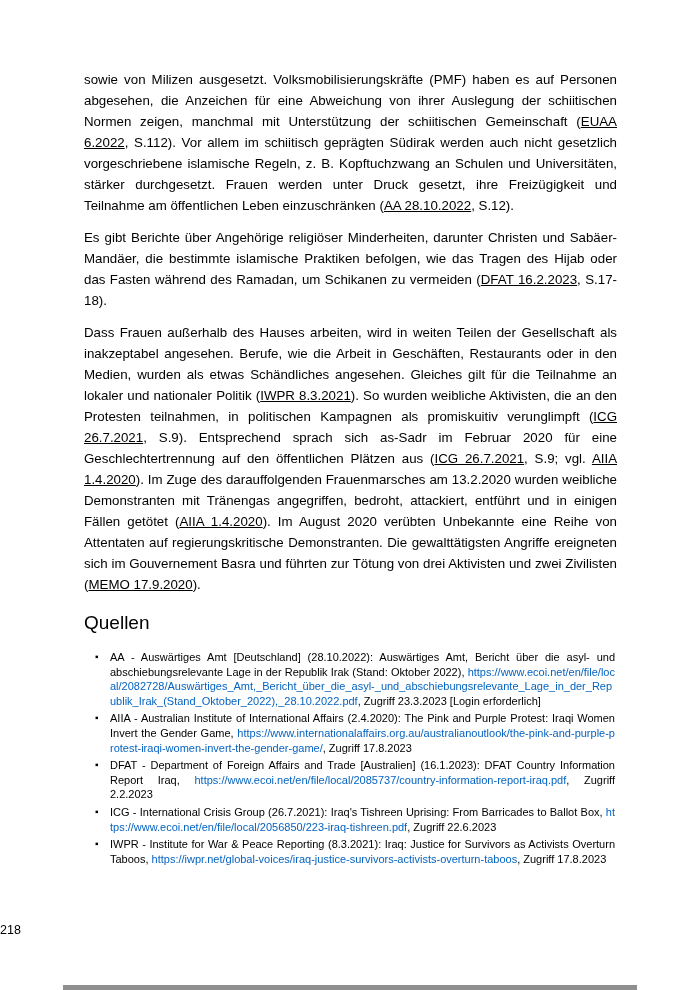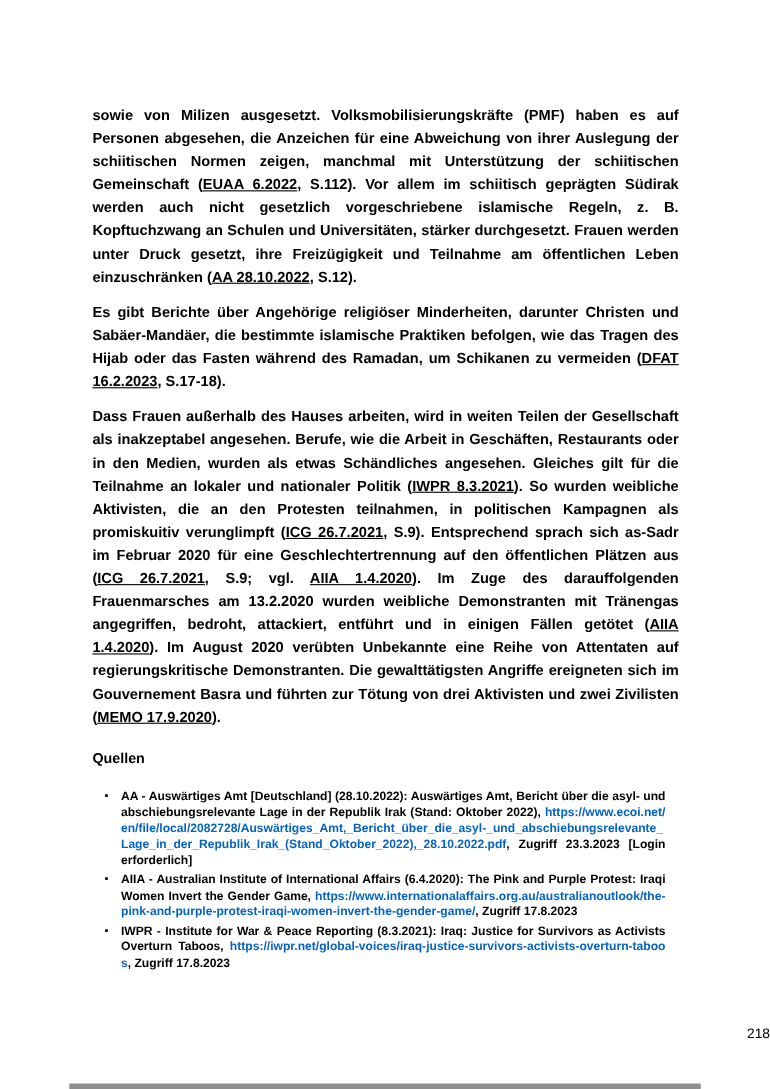--- a/index.html
+++ b/index.html
@@ -12,38 +12,37 @@
     width: 700px;
     height: 990px;
     margin: 0 auto;
     background: #ffffff;
     font-family: "Liberation Sans", sans-serif;
     color: #000000;
     overflow: hidden;
   }
   .content {
     position: absolute;
-    top: 94px;
+    top: 69px;
     left: 84px;
     width: 533px;
-    font-weight: bold;
   }
   .body-para {
     margin: 0 0 11px 0;
     font-size: 13.3px;
     line-height: 21px;
     text-align: justify;
   }
   .sources-heading {
     margin: 17px 0 0 0;
-    font-size: 13px;
+    font-size: 19px;
     line-height: 21px;
   }
   .sources-list {
-    margin: 17px 12px 0 11px;
+    margin: 17px 2px 0 11px;
     padding: 0;
     list-style: none;
   }
   .source-item {
     position: relative;
     padding-left: 15px;
     margin-bottom: 3px;
     font-size: 11px;
     line-height: 14.6px;
     text-align: justify;
@@ -58,22 +57,22 @@
   .run-n { color: inherit; }
   .run-u { text-decoration: underline; }
   .run-l {
     color: var(--link-blue, #0563C1);
     word-break: break-all;
   }
   .page-footer {
     position: absolute;
     left: 0;
     right: 0;
-    bottom: 41px;
-    text-align: right;
+    bottom: 52px;
+    text-align: left;
   }
   .page-number {
     font-size: 12.5px;
   }
   .page-gap {
     position: absolute;
     left: 63px;
     right: 63px;
     bottom: 0;
     height: 5px;
@@ -86,21 +85,23 @@
 <div class="page">
   <main class="content">
     <p class="body-para"><span class="run run-n">sowie von Milizen ausgesetzt. Volksmobilisierungskräfte (PMF) haben es auf Personen abgesehen, die Anzeichen für eine Abweichung von ihrer Auslegung der schiitischen Normen zeigen, manchmal mit Unterstützung der schiitischen Gemeinschaft (</span><span class="run run-u">EUAA 6.2022</span><span class="run run-n">, S.112). Vor allem im schiitisch geprägten Südirak werden auch nicht gesetzlich vorgeschriebene islamische Regeln, z. B. Kopftuchzwang an Schulen und Universitäten, stärker durchgesetzt. Frauen werden unter Druck gesetzt, ihre Freizügigkeit und Teilnahme am öffentlichen Leben einzuschränken (</span><span class="run run-u">AA 28.10.2022</span><span class="run run-n">, S.12).</span></p>
     <p class="body-para"><span class="run run-n">Es gibt Berichte über Angehörige religiöser Minderheiten, darunter Christen und Sabäer-Mandäer, die bestimmte islamische Praktiken befolgen, wie das Tragen des Hijab oder das Fasten während des Ramadan, um Schikanen zu vermeiden (</span><span class="run run-u">DFAT 16.2.2023</span><span class="run run-n">, S.17-18).</span></p>
     <p class="body-para"><span class="run run-n">Dass Frauen außerhalb des Hauses arbeiten, wird in weiten Teilen der Gesellschaft als inakzeptabel angesehen. Berufe, wie die Arbeit in Geschäften, Restaurants oder in den Medien, wurden als etwas Schändliches angesehen. Gleiches gilt für die Teilnahme an lokaler und nationaler Politik (</span><span class="run run-u">IWPR 8.3.2021</span><span class="run run-n">). So wurden weibliche Aktivisten, die an den Protesten teilnahmen, in politischen Kampagnen als promiskuitiv verunglimpft (</span><span class="run run-u">ICG 26.7.2021</span><span class="run run-n">, S.9). Entsprechend sprach sich as-Sadr im Februar 2020 für eine Geschlechtertrennung auf den öffentlichen Plätzen aus (</span><span class="run run-u">ICG 26.7.2021</span><span class="run run-n">, S.9; vgl. </span><span class="run run-u">AIIA 1.4.2020</span><span class="run run-n">). Im Zuge des darauffolgenden Frauenmarsches am 13.2.2020 wurden weibliche Demonstranten mit Tränengas angegriffen, bedroht, attackiert, entführt und in einigen Fällen getötet (</span><span class="run run-u">AIIA 1.4.2020</span><span class="run run-n">). Im August 2020 verübten Unbekannte eine Reihe von Attentaten auf regierungskritische Demonstranten. Die gewalttätigsten Angriffe ereigneten sich im Gouvernement Basra und führten zur Tötung von drei Aktivisten und zwei Zivilisten (</span><span class="run run-u">MEMO 17.9.2020</span><span class="run run-n">).</span></p>
 
     <p class="sources-heading">Quellen</p>
 
     <ul class="sources-list">
       <li class="source-item"><span class="run run-n">AA - Auswärtiges Amt [Deutschland] (28.10.2022): Auswärtiges Amt, Bericht über die asyl- und abschiebungsrelevante Lage in der Republik Irak (Stand: Oktober 2022), </span><span class="run run-l">https://www.ecoi.net/en/file/local/2082728/Auswärtiges_Amt,_Bericht_über_die_asyl-_und_abschiebungsrelevante_Lage_in_der_Republik_Irak_(Stand_Oktober_2022),_28.10.2022.pdf</span><span class="run run-n">, Zugriff 23.3.2023 [Login erforderlich]</span></li>
-      <li class="source-item"><span class="run run-n">AIIA - Australian Institute of International Affairs (6.4.2020): The Pink and Purple Protest: Iraqi Women Invert the Gender Game, </span><span class="run run-l">https://www.internationalaffairs.org.au/australianoutlook/the-pink-and-purple-protest-iraqi-women-invert-the-gender-game/</span><span class="run run-n">, Zugriff 17.8.2023</span></li>
+      <li class="source-item"><span class="run run-n">AIIA - Australian Institute of International Affairs (2.4.2020): The Pink and Purple Protest: Iraqi Women Invert the Gender Game, </span><span class="run run-l">https://www.internationalaffairs.org.au/australianoutlook/the-pink-and-purple-protest-iraqi-women-invert-the-gender-game/</span><span class="run run-n">, Zugriff 17.8.2023</span></li>
+      <li class="source-item"><span class="run run-n">DFAT - Department of Foreign Affairs and Trade [Australien] (16.1.2023): DFAT Country Information Report Iraq, </span><span class="run run-l">https://www.ecoi.net/en/file/local/2085737/country-information-report-iraq.pdf</span><span class="run run-n">, Zugriff 2.2.2023</span></li>
+      <li class="source-item"><span class="run run-n">ICG - International Crisis Group (26.7.2021): Iraq's Tishreen Uprising: From Barricades to Ballot Box, </span><span class="run run-l">https://www.ecoi.net/en/file/local/2056850/223-iraq-tishreen.pdf</span><span class="run run-n">, Zugriff 22.6.2023</span></li>
       <li class="source-item"><span class="run run-n">IWPR - Institute for War &amp; Peace Reporting (8.3.2021): Iraq: Justice for Survivors as Activists Overturn Taboos, </span><span class="run run-l">https://iwpr.net/global-voices/iraq-justice-survivors-activists-overturn-taboos</span><span class="run run-n">, Zugriff 17.8.2023</span></li>
     </ul>
   </main>
 
   <footer class="page-footer">
     <span class="page-number">218</span>
   </footer>
 
   <div class="page-gap"></div>
 </div>

